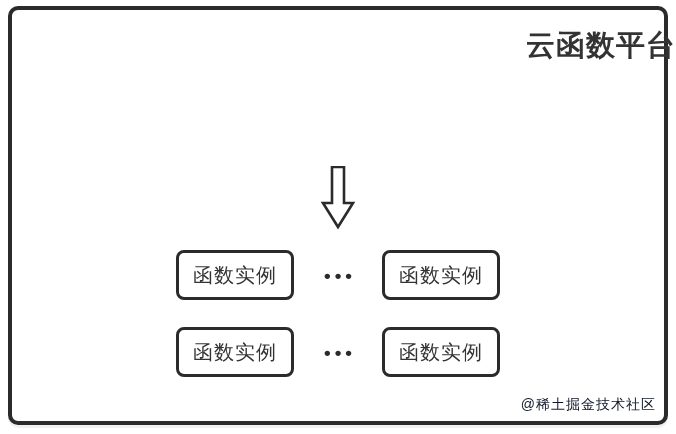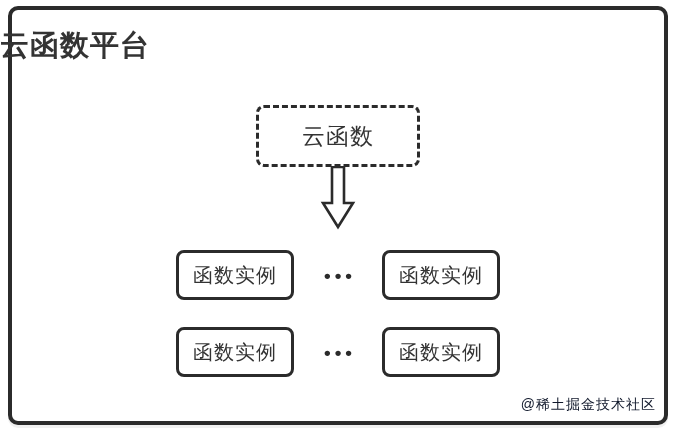--- a/index.html
+++ b/index.html
@@ -24,21 +24,21 @@
     border: 4px solid #2b2b2b;
     border-radius: 10px;
     background: #ffffff;
     box-shadow: 0 3px 0 rgba(0,0,0,0.06);
   }
   .title {
     position: absolute;
     left: 0;
     top: 26px;
     width: 676px;
-    text-align: left;
+    text-align: right;
     font-size: 29px;
     font-weight: bold;
     color: #333333;
     letter-spacing: 1px;
   }
   .cloud-box {
     position: absolute;
     left: 256px;
     top: 105px;
     width: 158px;
@@ -105,23 +105,20 @@
 </style>
 </head>
 <body>
 
 <div class="canvas">
 
   <div class="frame"></div>
 
   <div class="title">云函数平台</div>
 
-  <div class="cloud-box">
-    <span>云函数</span>
-  </div>
 
   <div class="arrow-wrap">
     <svg width="40" height="64" viewBox="0 0 40 64" aria-hidden="true">
       <path d="M14 1 L26 1 L26 37 L35 37 L20 61 L5 37 L14 37 Z" fill="#ffffff" stroke="#2b2b2b" stroke-width="2.6" stroke-linejoin="miter"></path>
     </svg>
   </div>
 
   <div class="row row-1">
     <div class="instance-box">
       <span>函数实例</span>

